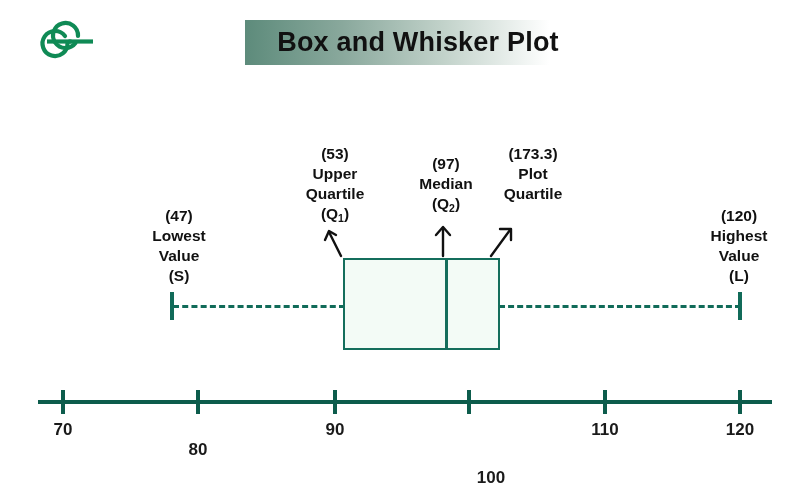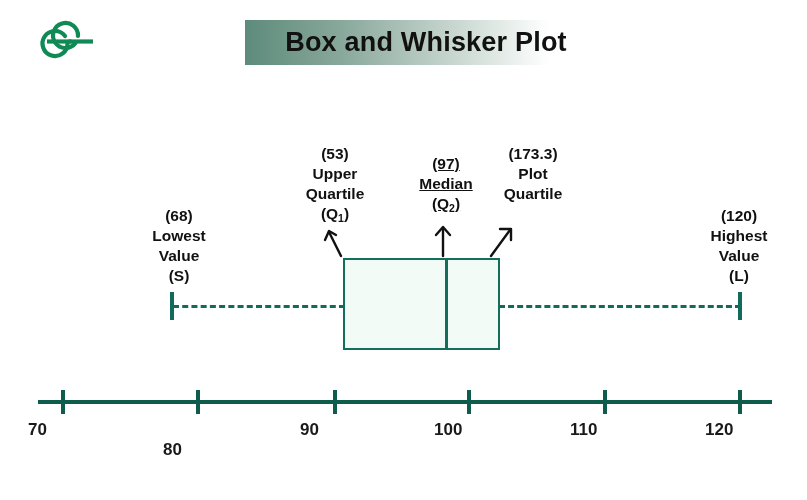--- a/index.html
+++ b/index.html
@@ -38,21 +38,20 @@
     top: 0;
     width: 346px;
     height: 45px;
     line-height: 45px;
     text-align: center;
     font-size: 27px;
     font-weight: 700;
     color: #111111;
     letter-spacing: 0.2px;
     white-space: nowrap;
-    padding-left: 8px;
   }
 
   
   #plot-stage {
     position: absolute;
     left: 0;
     top: 0;
     width: 807px;
     height: 500px;
   }
@@ -70,21 +69,21 @@
   .callout .ln { display: block; }
   .callout sub {
     font-size: 10.5px;
     vertical-align: baseline;
     position: relative;
     top: 3px;
   }
 
   #callout-lowest   { left: 118px; top: 206px; width: 122px; }
   #callout-q1       { left: 276px; top: 144px; width: 118px; }
-  #callout-median   { left: 400px; top: 154px; width: 92px; text-decoration: underline;  }
+  #callout-median   { left: 400px; top: 154px; width: 92px;  }
   #callout-q3       { left: 474px; top: 144px; width: 118px; }
   #callout-highest  { left: 678px; top: 206px; width: 122px; }
 
   
   .arrow-svg { position: absolute; }
   #arrow-q1     { left: 322px; top: 228px; }
   #arrow-median { left: 432px; top: 224px; }
   #arrow-q3     { left: 488px; top: 226px; }
 
   
@@ -139,20 +138,21 @@
     top: 390px;
     width: 3.5px;
     height: 24px;
     background: #0d5c4c;
   }
   .axis-tick-label {
     position: absolute;
     top: 420px;
     width: 70px;
     margin-left: -35px;
+    text-align: center;
     font-size: 17px;
     font-weight: 700;
     color: #1a1a1a;
   }
 </style>
 </head>
 <body>
 
 <div id="brand-logo">
   <svg width="72" height="46" viewBox="0 0 72 46" aria-hidden="true">
@@ -165,21 +165,21 @@
   </svg>
 </div>
 
 <div id="title-banner">
   <div id="title-text">Box and Whisker Plot</div>
 </div>
 
 <div id="plot-stage">
 
   <div class="callout" id="callout-lowest">
-    <span class="ln">(68)</span>
+    <span class="ln">(47)</span>
     <span class="ln">Lowest</span>
     <span class="ln">Value</span>
     <span class="ln">(S)</span>
   </div>
 
   <div class="callout" id="callout-q1">
     <span class="ln">(53)</span>
     <span class="ln">Upper</span>
     <span class="ln">Quartile</span>
     <span class="ln"><span>(Q</span><sub>1</sub><span>)</span></span>
@@ -235,20 +235,20 @@
 
   <div id="axis-line"></div>
   <div id="axis-ticks-layer">
       <div class="axis-tick" style="left: 61.25px;"></div>
       <div class="axis-tick-label" style="left: 63px;">70</div>
       <div class="axis-tick" style="left: 196.25px;"></div>
       <div class="axis-tick-label" style="left: 198px; margin-top: 20px;">80</div>
       <div class="axis-tick" style="left: 333.25px;"></div>
       <div class="axis-tick-label" style="left: 335px;">90</div>
       <div class="axis-tick" style="left: 467.25px;"></div>
-      <div class="axis-tick-label" style="left: 469px;">100</div>
+      <div class="axis-tick-label" style="left: 491px; margin-top: 48px;">100</div>
       <div class="axis-tick" style="left: 603.25px;"></div>
       <div class="axis-tick-label" style="left: 605px;">110</div>
       <div class="axis-tick" style="left: 738.25px;"></div>
       <div class="axis-tick-label" style="left: 740px;">120</div>
     </div>
 
 </div>
 
 </body></html>

